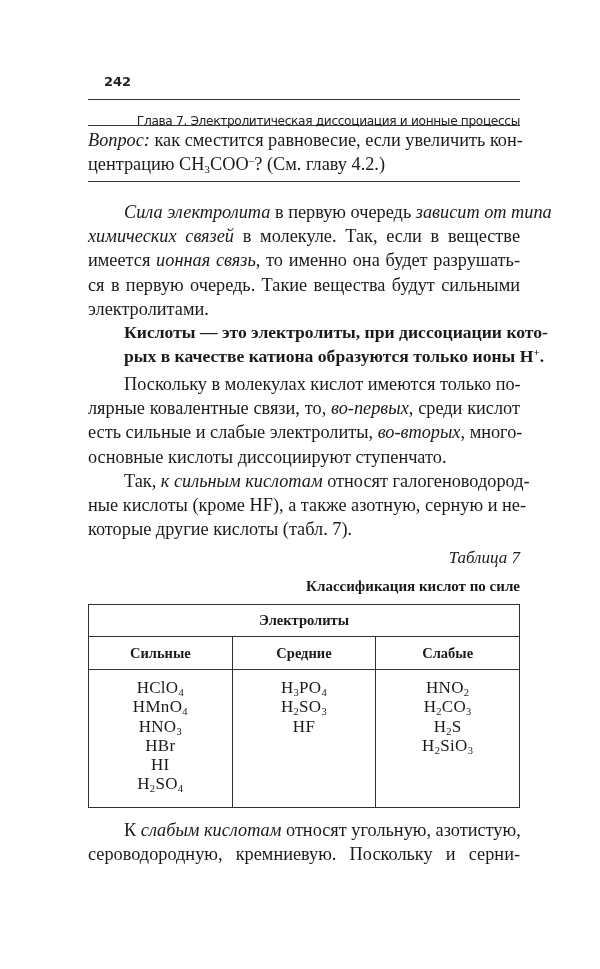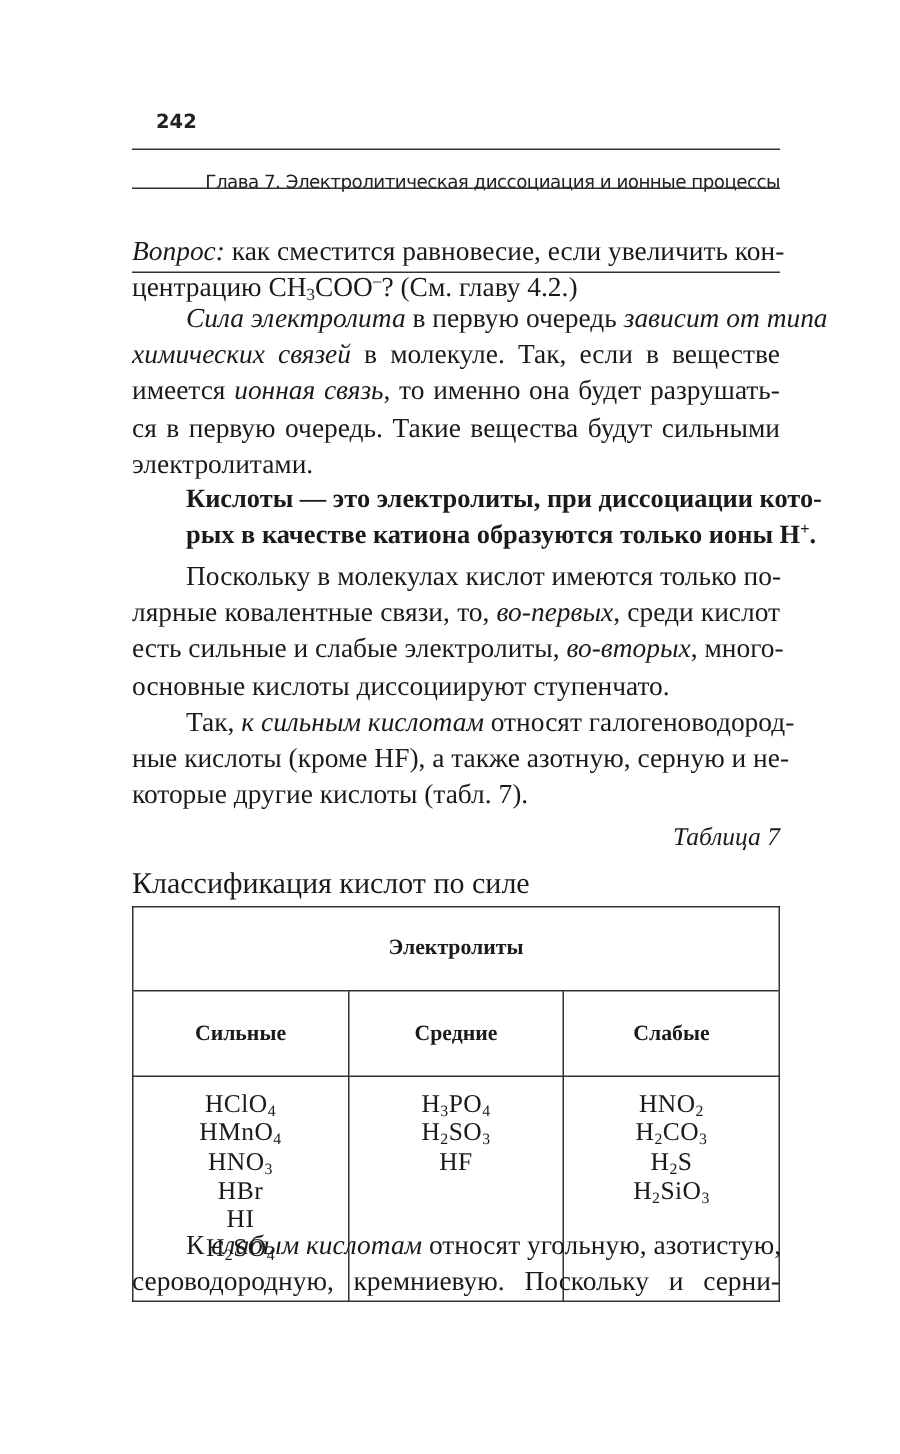--- a/index.html
+++ b/index.html
@@ -4,36 +4,36 @@
 <style>
   html, body { margin: 0; padding: 0; background: #ffffff; }
   body { width: 600px; height: 969px; position: relative; overflow: hidden; color: #1a1a1a; }
   .page { position: absolute; left: 88px; top: 0; width: 432px; }
   .run-head { position: absolute; top: 74px; left: 0; width: 432px; height: 22px;
     font-family: "DejaVu Sans", sans-serif; font-size: 12.2px; letter-spacing: -0.35px; color: #222; }
   .run-head .pnum { position: absolute; left: 16px; top: 0; font-weight: bold; font-size: 13px; letter-spacing: 0; }
   .run-head .chap { position: absolute; right: 0; top: 0; white-space: nowrap; margin-top: 40px; }
   .rule { position: absolute; left: 0; width: 432px; height: 0; border-top: 1.6px solid #333; }
   .serif { font-family: "Liberation Serif", serif; }
-  .q { position: absolute; top: 128px; left: 0; width: 432px; font-size: 18.3px; line-height: 24px; text-align: justify; margin-top: 27px; }
+  .q { position: absolute; top: 128px; left: 0; width: 432px; font-size: 18.3px; line-height: 24px; text-align: justify; }
   .par { position: absolute; left: 0; width: 432px; font-family: "Liberation Serif", serif; font-size: 18.3px; line-height: 24.2px; }
   .line { display: block; white-space: nowrap; text-align: justify; text-align-last: justify; height: 24.2px; }
   .line.last { text-align-last: left; }
   .ind { padding-left: 36px; }
   i { font-style: italic; }
   sub { font-size: 0.62em; vertical-align: -0.28em; line-height: 0; }
   sup { font-size: 0.62em; vertical-align: 0.55em; line-height: 0; }
   .defn { position: absolute; left: 36px; width: 396px; top: 320px; font-family: "Liberation Serif", serif;
     font-weight: bold; font-size: 17.6px; line-height: 24px; }
   .tcap { position: absolute; right: 0; top: 548px; font-family: "Liberation Serif", serif; font-style: italic; font-size: 17px; }
-  .ttitle { position: absolute; left: 0; width: 432px; top: 578px; text-align: left; font-family: "Liberation Serif", serif;
-    font-weight: normal; font-size: 20px; }
+  .ttitle { position: absolute; left: 0; width: 432px; top: 578px; text-align: right; font-family: "Liberation Serif", serif;
+    font-weight: bold; font-size: 15px; }
   table.acids { position: absolute; left: 0; top: 604px; width: 432px; border-collapse: collapse;
     font-family: "Liberation Serif", serif; }
-  table.acids td, table.acids th { border: 1.4px solid #333; text-align: center; padding: 13px; }
+  table.acids td, table.acids th { border: 1.4px solid #333; text-align: center; padding: 1px; }
   table.acids th { font-weight: bold; font-size: 14.5px; }
   table.acids tr.h1 th { height: 29px; }
   table.acids tr.h2 th { height: 30px; width: 33.33%; }
   table.acids td { vertical-align: top; height: 128px; padding-top: 8px; font-size: 17px; line-height: 19.3px; letter-spacing: 0.3px; }
   .formula { display: block; }
 </style>
 </head>
 <body>
 
 <div class="page">

